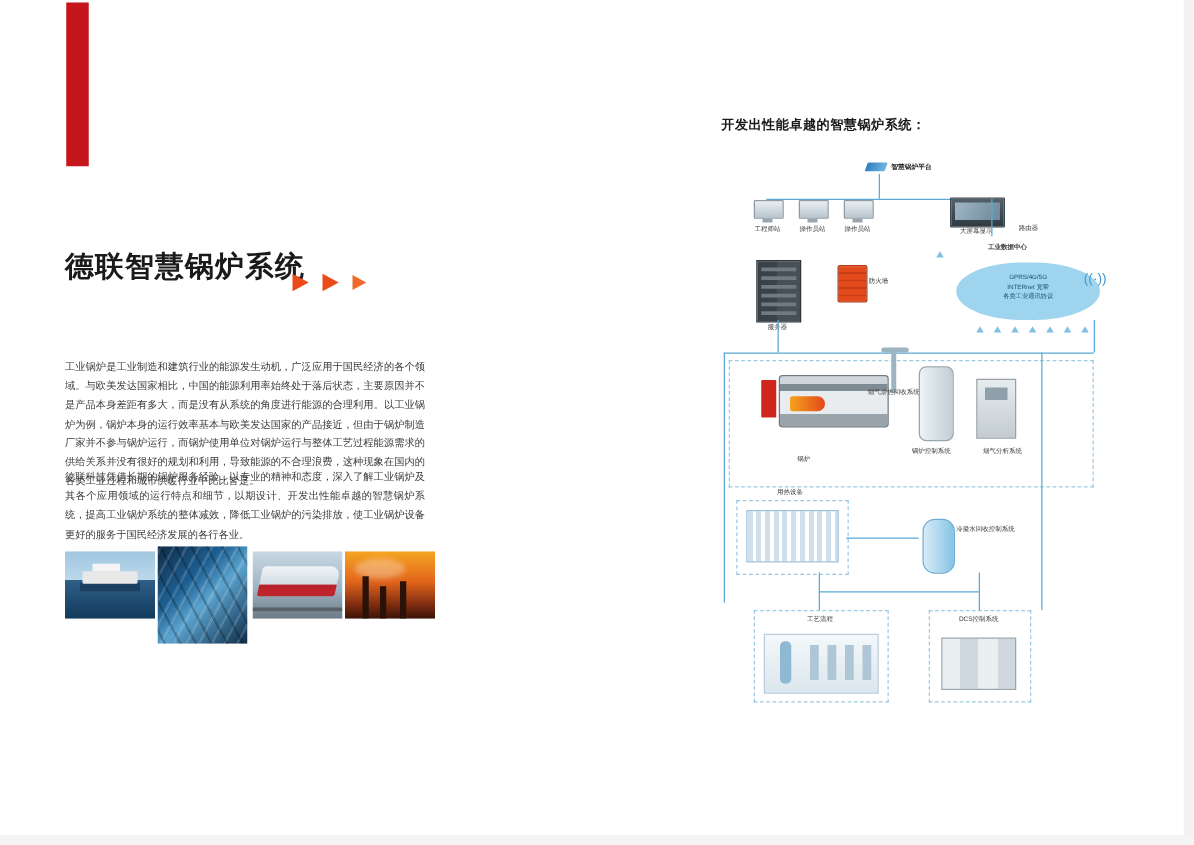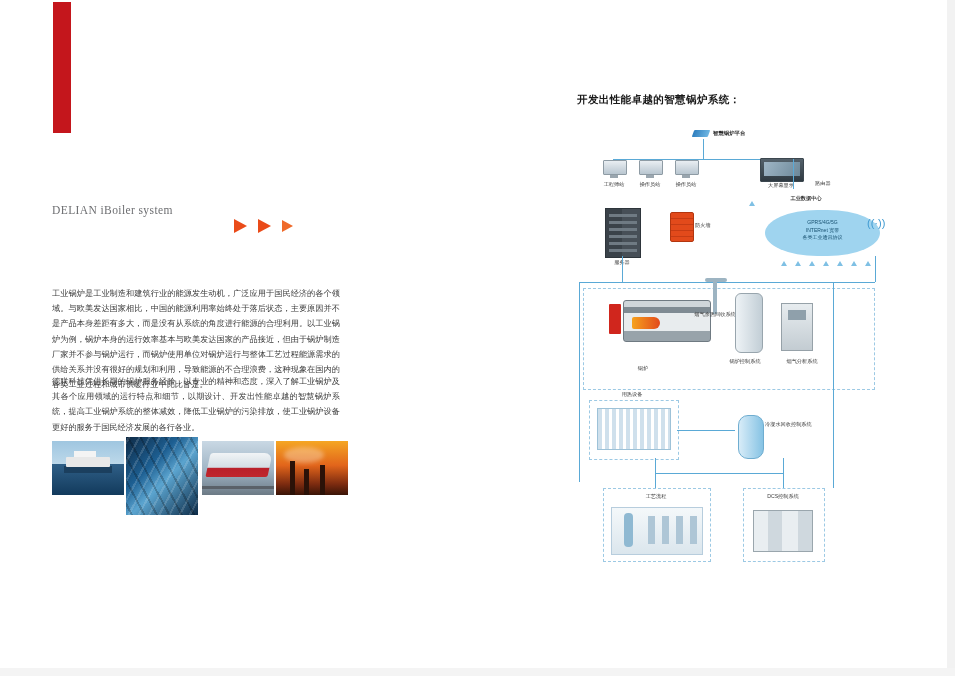--- a/index.html
+++ b/index.html
@@ -474,21 +474,21 @@
   }
 </style>
 </head>
 <body>
 
 <div class="page">
 
   <div class="red-bar"></div>
 
   <div class="title-block">
-    <div class="title-en">DELIAN iBoiler system</div>
+    <div class="title-cn">德联智慧锅炉系统</div>
   </div>
 
   <div class="arrows">
     <span class="arrow a1"></span>
     <span class="arrow a2"></span>
     <span class="arrow a3"></span>
   </div>
 
   <div class="body-copy para1">工业锅炉是工业制造和建筑行业的能源发生动机，广泛应用于国民经济的各个领域。与欧美发达国家相比，中国的能源利用率始终处于落后状态，主要原因并不是产品本身差距有多大，而是没有从系统的角度进行能源的合理利用。以工业锅炉为例，锅炉本身的运行效率基本与欧美发达国家的产品接近，但由于锅炉制造厂家并不参与锅炉运行，而锅炉使用单位对锅炉运行与整体工艺过程能源需求的供给关系并没有很好的规划和利用，导致能源的不合理浪费，这种现象在国内的各类工业过程和城市供暖行业中比比皆是。</div>
   <div class="body-copy para2">德联科技凭借长期的锅炉服务经验，以专业的精神和态度，深入了解工业锅炉及其各个应用领域的运行特点和细节，以期设计、开发出性能卓越的智慧锅炉系统，提高工业锅炉系统的整体减效，降低工业锅炉的污染排放，使工业锅炉设备更好的服务于国民经济发展的各行各业。</div>

